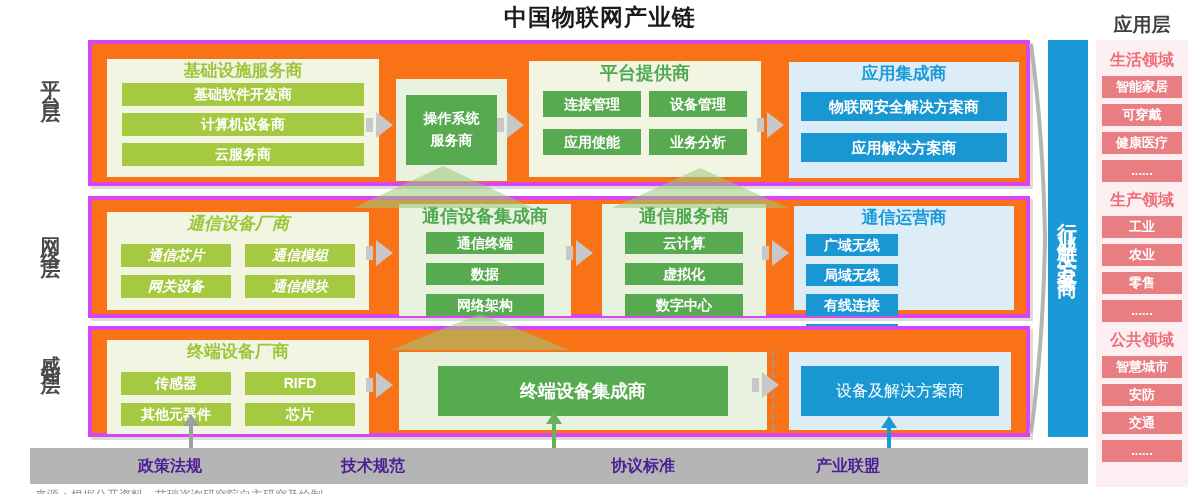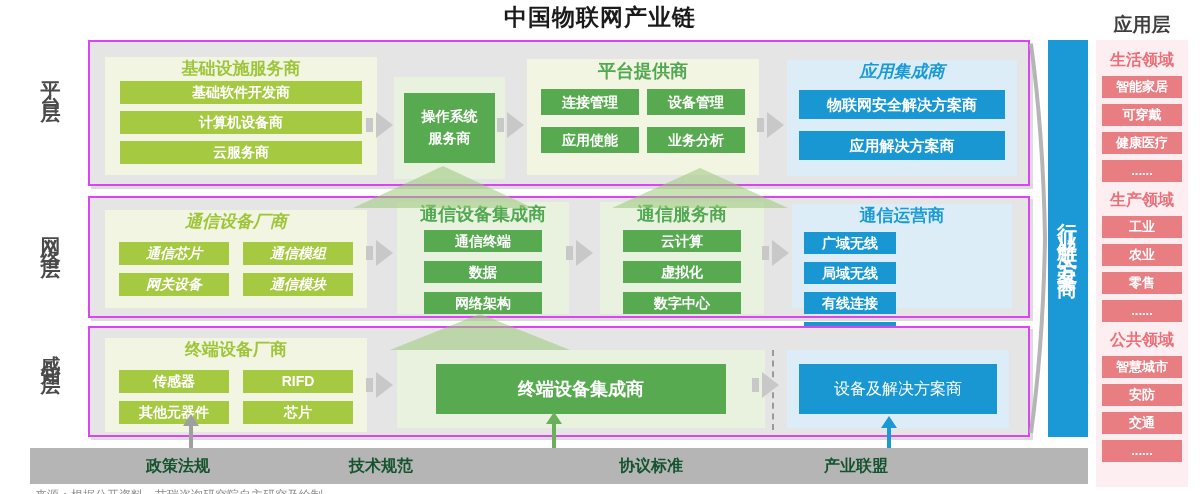--- a/index.html
+++ b/index.html
@@ -5,21 +5,21 @@
   html,body{margin:0;padding:0;background:#fff;}
   body{width:1200px;height:494px;overflow:hidden;font-family:"Liberation Sans","DejaVu Sans",sans-serif;}
   #canvas{position:relative;width:1200px;height:494px;background:#fff;overflow:hidden;}
 
   .page-title{position:absolute;left:0;top:2px;width:1200px;text-align:center;
     font-size:23px;font-weight:bold;color:#1a1a1a;letter-spacing:1px;}
 
   .layer-label{position:absolute;left:38px;width:26px;writing-mode:vertical-lr;text-orientation:upright;
     font-size:20px;font-weight:bold;color:#4a4a4a;letter-spacing:11px;line-height:26px;}
 
-  .row{position:absolute;left:88px;width:942px;background:#e5e5e5;border:2px solid #d946ef;
+  .row{position:absolute;left:88px;width:942px;background:#f97316;border:4px solid #d946ef;
     box-sizing:border-box;box-shadow:3px 3px 0 #dcdcdc;}
   #row-platform{top:40px;height:146px;}
   #row-network{top:196px;height:122px;}
   #row-perception{top:326px;height:111px;}
 
   .panel{position:absolute;box-sizing:border-box;text-align:center;}
   .panel-green{background:#f1f5e2;}
   .panel-green2{background:#e9f2df;}
   .panel-blue{background:#dcedf8;}
 
@@ -75,21 +75,21 @@
   .brace{position:absolute;left:1029px;top:40px;z-index:2;}
 
   .app-header{position:absolute;left:1096px;top:12px;width:92px;text-align:center;
     font-size:19px;font-weight:bold;color:#3e3e3e;}
   .app-col{position:absolute;left:1096px;top:40px;width:92px;height:447px;background:#fdeff1;
     box-sizing:border-box;padding-top:2px;}
   .app-sec-title{font-size:16px;font-weight:bold;color:#ed6e77;text-align:center;margin:8px 0 5px;}
   .app-items .it{height:22px;line-height:22px;margin:0 6px 6px;background:#e87d82;font-size:13px;text-align:center;}
 
   .bottom-bar{position:absolute;left:30px;top:448px;width:1058px;height:36px;background:#b5b5b5;z-index:2;}
-  .bb-label{position:absolute;top:8px;transform:translateX(-50%);color:#14532d;font-size:16px;font-weight:bold;margin-left:8px;}
+  .bb-label{position:absolute;top:8px;transform:translateX(-50%);color:#4c1d95;font-size:16px;font-weight:bold;}
 
   .footnote{position:absolute;left:35px;top:487px;font-size:12px;color:#8a8a8a;}
 </style>
 </head>
 <body>
 
 <div id="canvas">
 
   <div class="page-title">中国物联网产业链</div>
 
@@ -116,21 +116,21 @@
       <div class="p-title t-green">平台提供商</div>
       <div class="grid2m">
           <div class="it">连接管理</div>
           <div class="it">设备管理</div>
           <div class="it">应用使能</div>
           <div class="it">业务分析</div>
         </div>
     </div>
 
     <div class="panel panel-blue" style="left:697px;top:18px;width:230px;height:116px;">
-      <div class="p-title t-blue" style="margin-bottom:6px;font-style:italic;">应用集成商</div>
+      <div class="p-title t-blue" style="margin-bottom:6px;">应用集成商</div>
       <div class="stackb">
           <div class="it">物联网安全解决方案商</div>
           <div class="it">应用解决方案商</div>
         </div>
     </div>
   </div>
 
   <div class="row" id="row-network">
     <div class="panel panel-green" style="left:15px;top:12px;width:262px;height:98px;font-style:italic;">
       <div class="p-title t-ygreen" style="margin-bottom:4px;">通信设备厂商</div>

